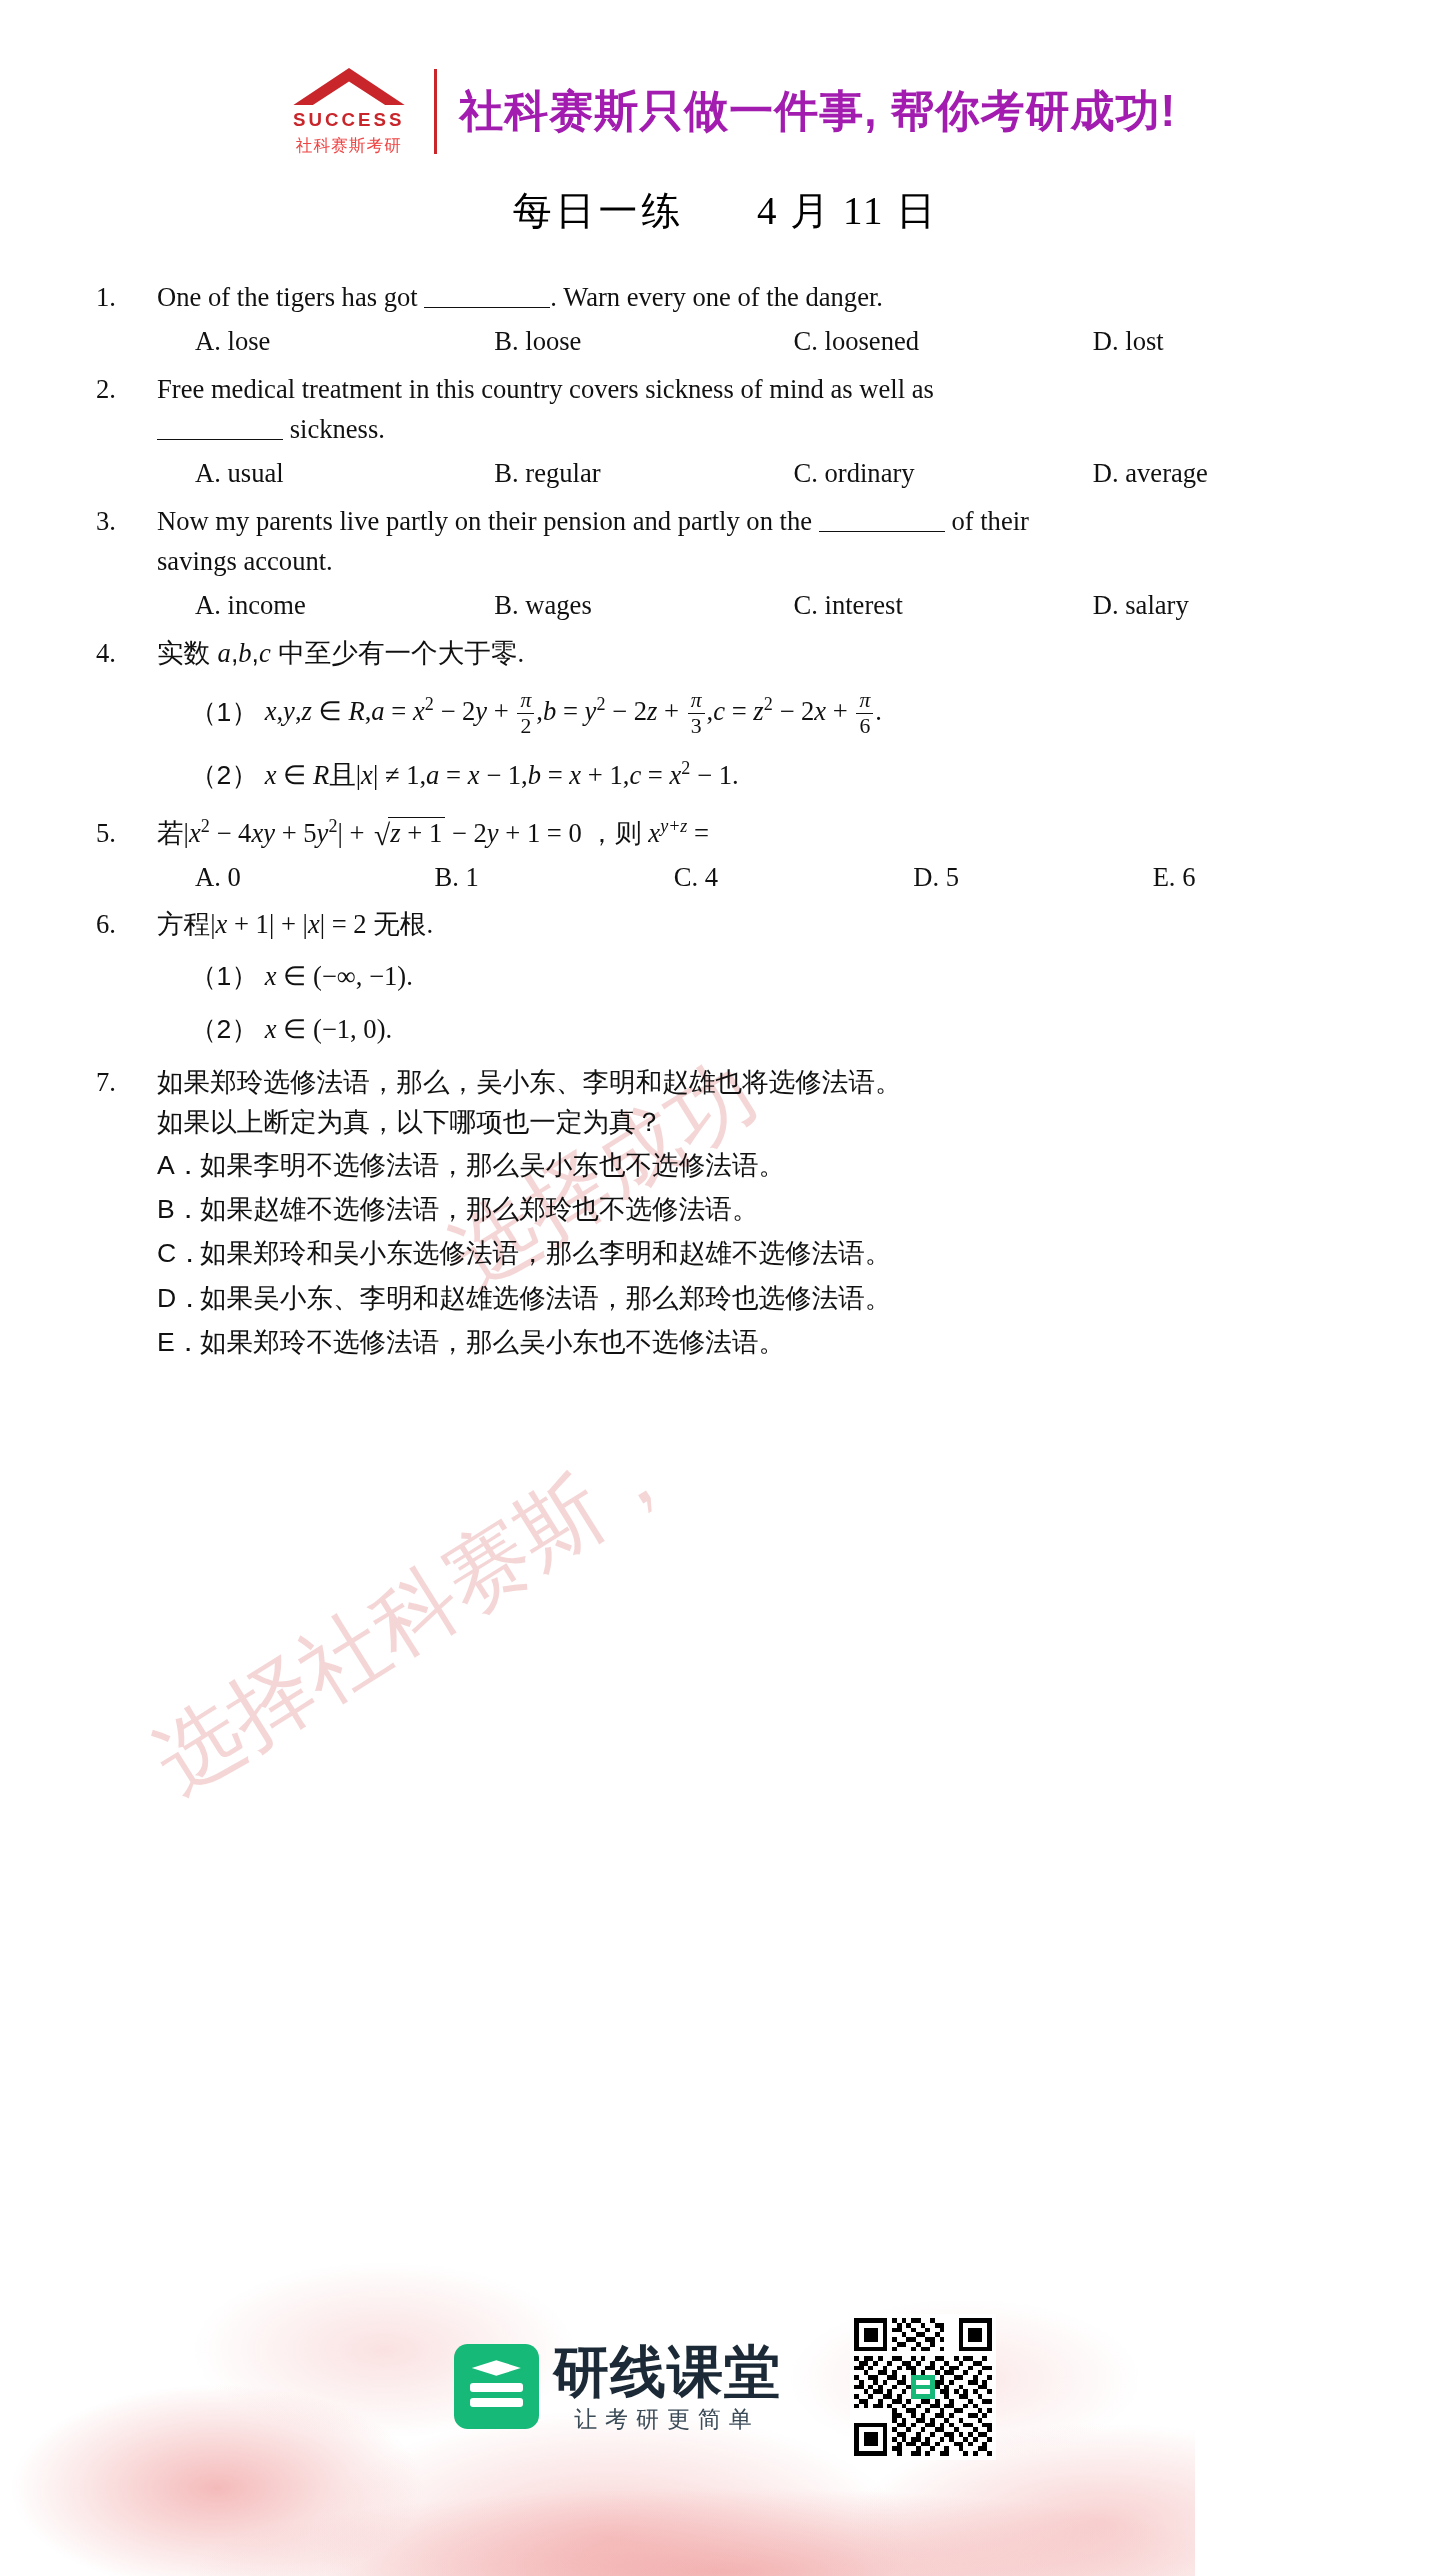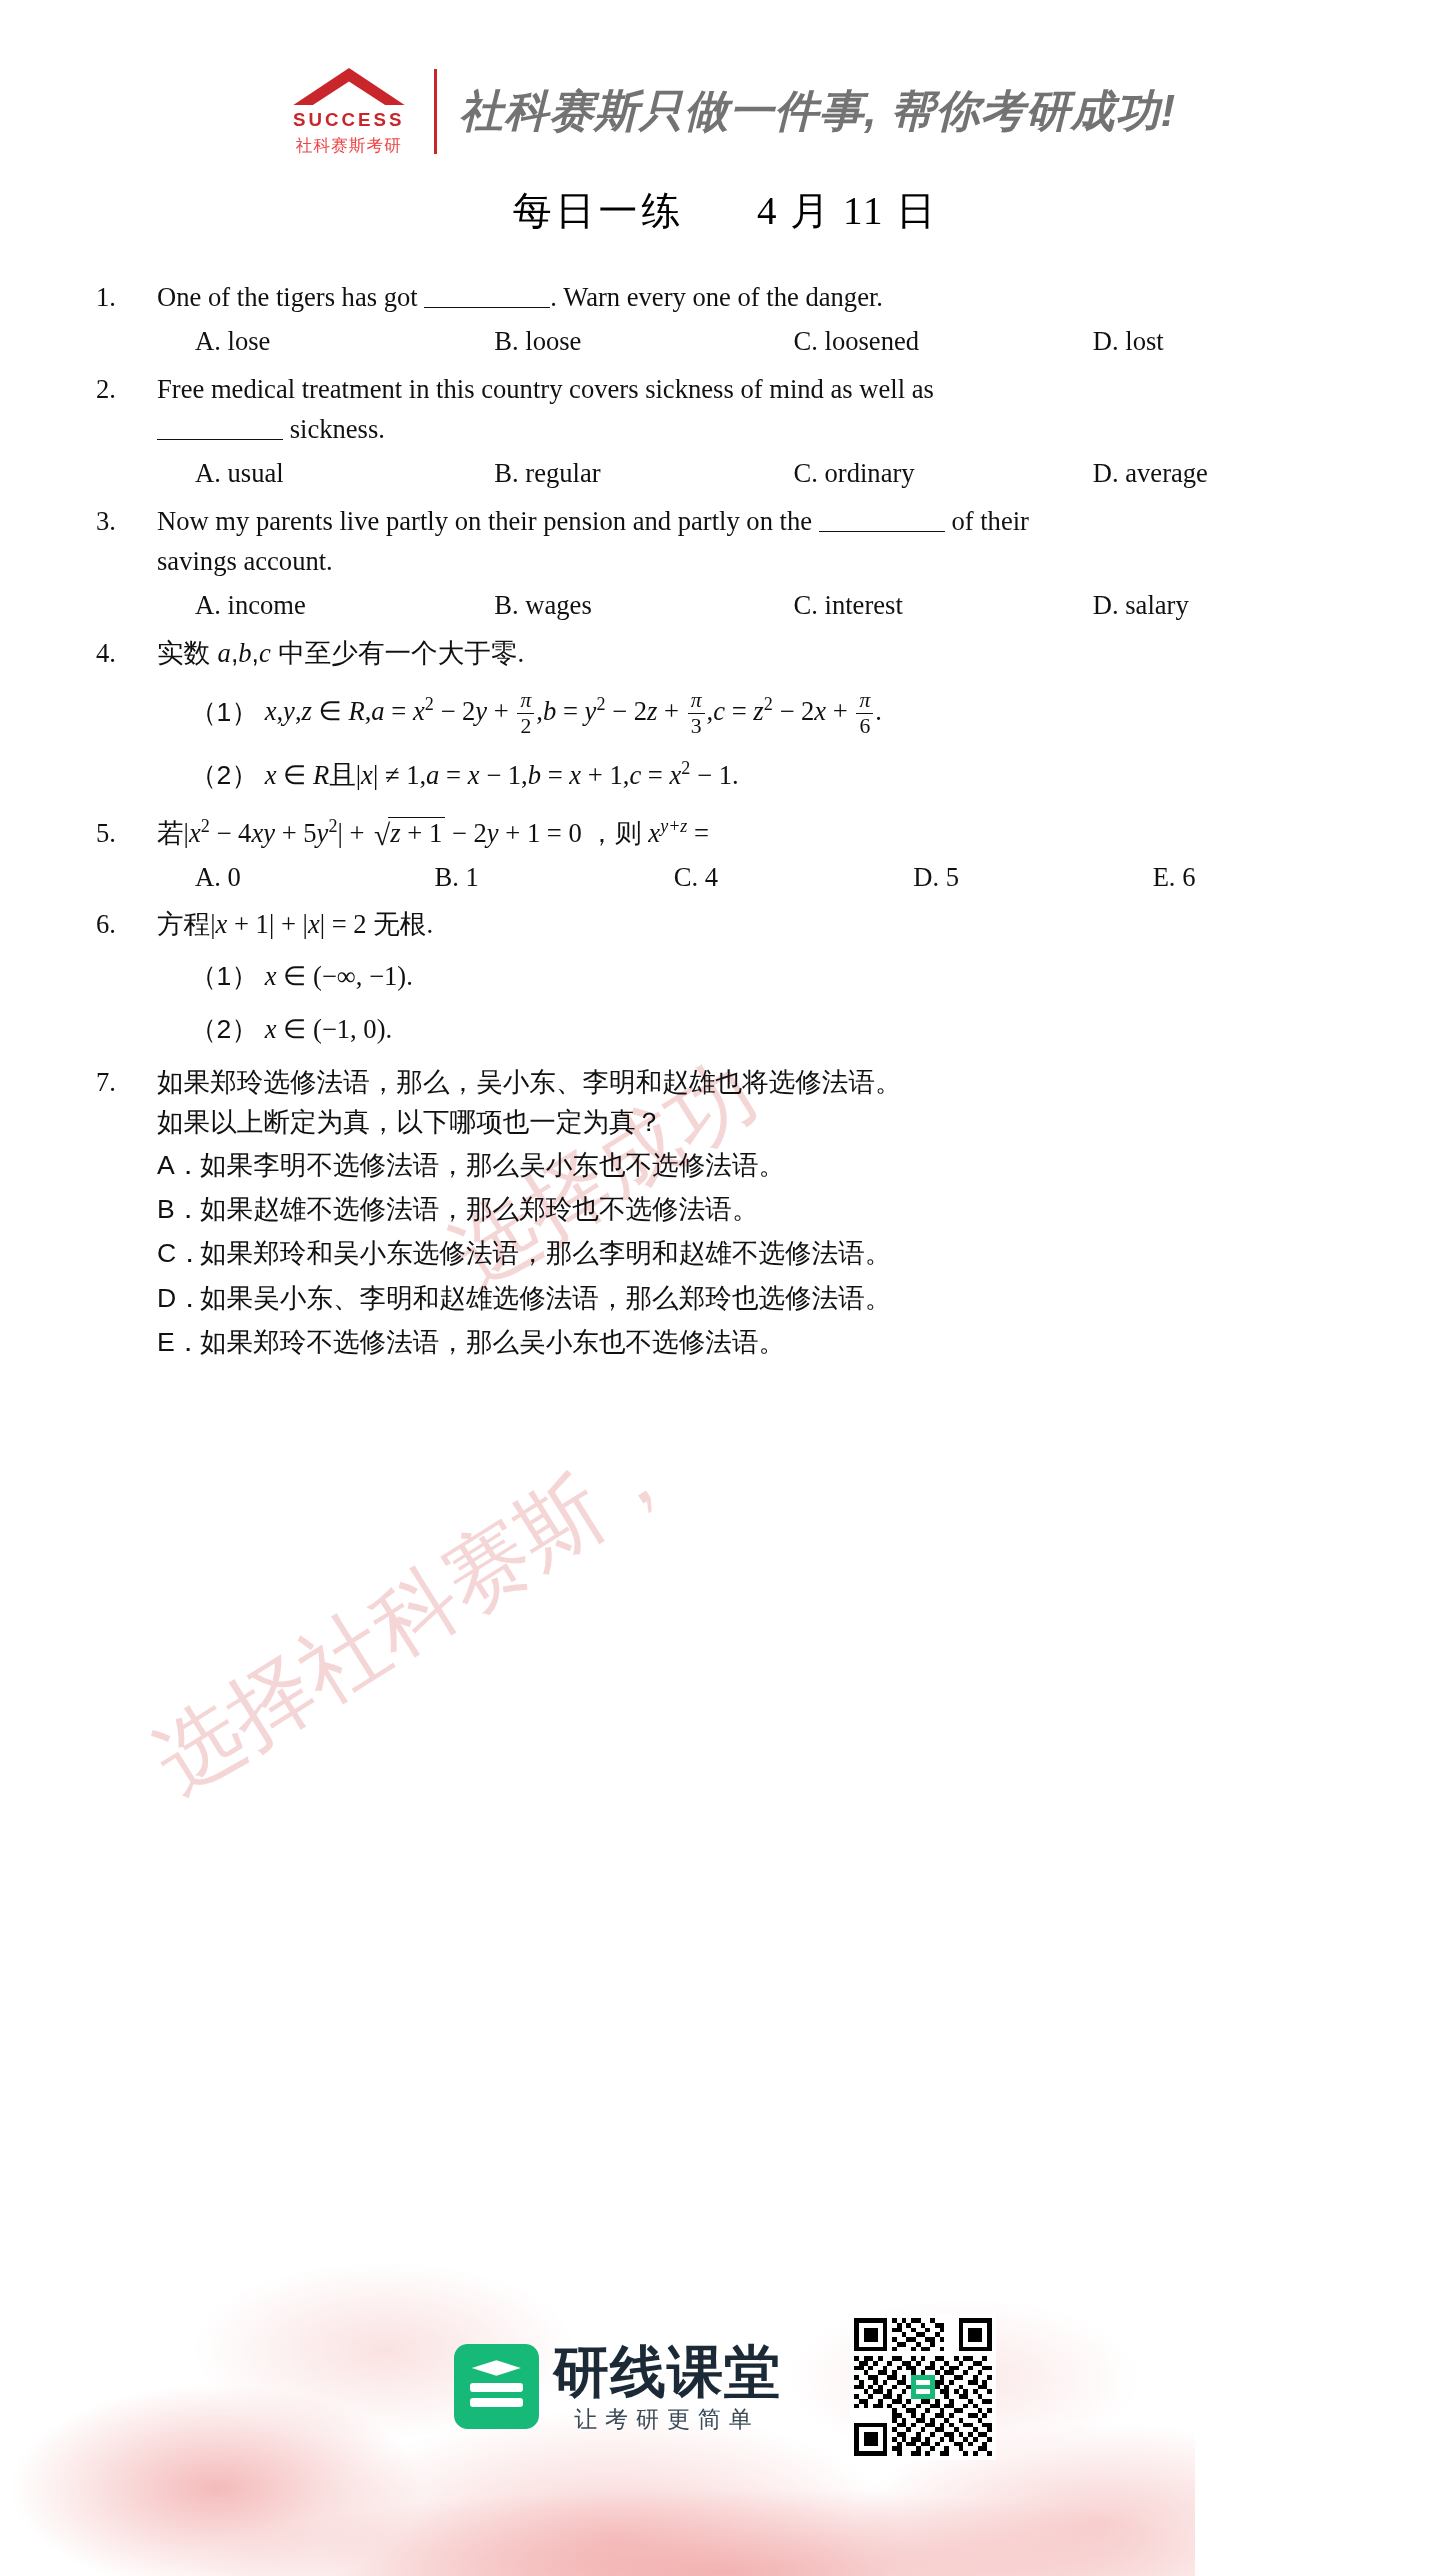--- a/index.html
+++ b/index.html
@@ -59,24 +59,23 @@
   .logo-divider {
     width: 3.9px;
     height: 85px;
     background: #c9262c;
     margin: 0 21.7px 0 9.8px;
   }
   .slogan {
     font-family: "Liberation Sans", sans-serif;
     font-size: 44px;
     font-weight: 700;
-    color: #737373;
+    color: #a21caf;
     letter-spacing: 1px;
     white-space: nowrap;
-    font-style: italic;
   }
 
   
   .doc-title {
     text-align: center;
     margin-top: 51px;
     font-size: 39px;
     letter-spacing: 3.9px;
     color: #000;
   }

